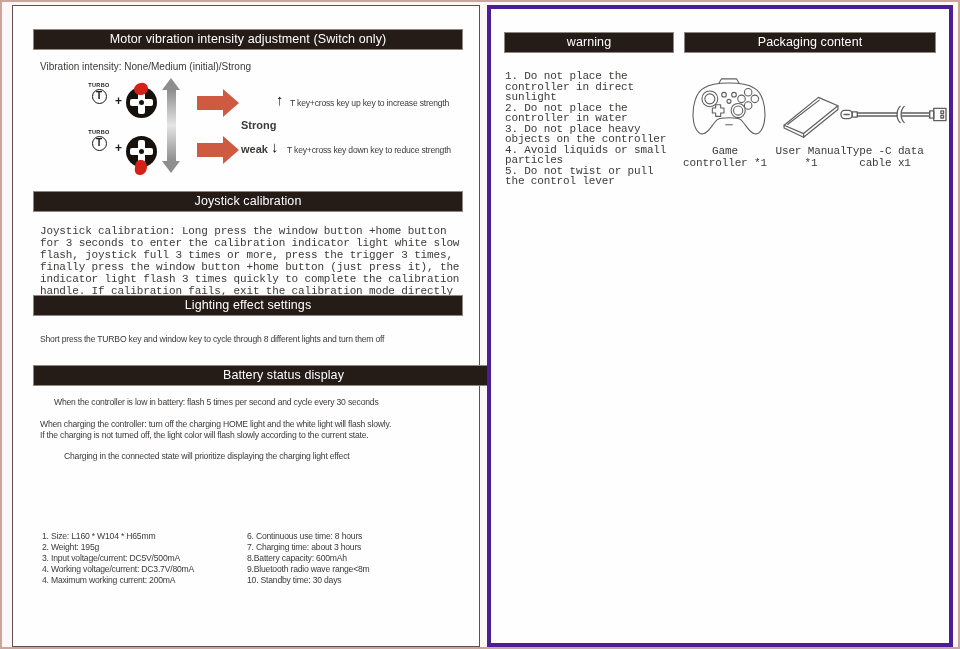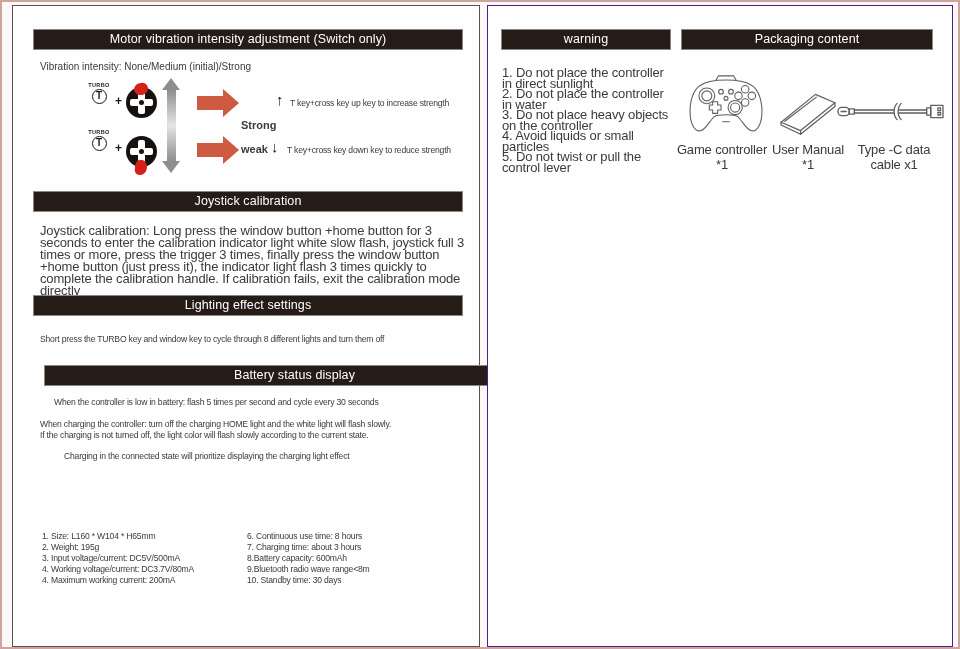--- a/index.html
+++ b/index.html
@@ -1,28 +1,28 @@
 <!DOCTYPE html>
 <html><head>
 <meta charset="utf-8">
 <style>
   * { margin:0; padding:0; box-sizing:border-box; }
   body { font-family:"Liberation Sans", sans-serif; background:#ffffff; }
   #canvas { position:relative; width:960px; height:649px; background:#fbf8f7;
             border:2px solid #cba49b; overflow:hidden; }
   .page { position:absolute; background:#fefefe; }
   #left-page  { left:10px;  top:3px; width:468px; height:642px; border:1px solid #5b504e; }
-  #right-page { left:485px; top:3px; width:466px; height:642px; border:1px solid #4c1d95; }
+  #right-page { left:485px; top:3px; width:466px; height:642px; border:4px solid #4c1d95; }
 
   .hbar { position:absolute; height:21px; background:#251c18; border:1px solid #8d8782;
           color:#ffffff; font-weight:normal; font-size:12.5px; line-height:19px;
           text-align:center; letter-spacing:0.1px; }
   .txt  { position:absolute; color:#3d3a39; }
   .t10  { font-size:10px; }
-  .t9   { font-size:13px; letter-spacing:-0.15px; }
+  .t9   { font-size:11px; letter-spacing:-0.15px;font-family:Liberation Mono, monospace; }
   .t85  { font-size:8.6px; letter-spacing:-0.2px; white-space:nowrap; }
   .bold { font-weight:bold; }
 
   
   .turbo { position:absolute; width:28px; text-align:center; color:#1a1a1a; }
   .turbo .tlabel { font-size:5.5px; font-weight:bold; letter-spacing:0.4px; }
   .turbo .tcircle { margin:1px auto 0; width:15px; height:15px; border:1.7px solid #1a1a1a;
                     border-radius:50%; font-size:10px; font-weight:bold; line-height:12px; }
   .plus { position:absolute; font-size:12px; font-weight:bold; color:#1a1a1a; }
 
@@ -111,21 +111,21 @@
     <div class="txt bold" style="left:228px; top:137px; font-size:11px;">weak</div>
     <div class="karrow" style="left:258px; top:132px;">↓</div>
     <div class="txt t85" style="left:274px; top:139px;">T key+cross key down key to reduce strength</div>
 
     <div class="hbar" style="left:20px; top:185px; width:430px;">Joystick calibration</div>
     <div class="txt t9" style="left:27px; top:219px; width:426px; line-height:12px;">Joystick calibration: Long press the window button +home button for 3 seconds to enter the calibration indicator light white slow flash, joystick full 3 times or more, press the trigger 3 times, finally press the window button +home button (just press it), the indicator light flash 3 times quickly to complete the calibration handle. If calibration fails, exit the calibration mode directly</div>
 
     <div class="hbar" style="left:20px; top:289px; width:430px;">Lighting effect settings</div>
     <div class="txt t85" style="left:27px; top:328px;">Short press the TURBO key and window key to cycle through 8 different lights and turn them off</div>
 
-    <div class="hbar" style="left:20px; top:359px; width:501px;margin-left:11px;">Battery status display</div>
+    <div class="hbar" style="left:20px; top:359px; width:501px;">Battery status display</div>
     <div class="txt t85" style="left:41px; top:391px;">When the controller is low in battery: flash 5 times per second and cycle every 30 seconds</div>
     <div class="txt t85" style="left:27px; top:413px;">When charging the controller: turn off the charging HOME light and the white light will flash slowly.</div>
     <div class="txt t85" style="left:27px; top:424px;">If the charging is not turned off, the light color will flash slowly according to the current state.</div>
     <div class="txt t85" style="left:27px; top:445px;margin-left:24px;">Charging in the connected state will prioritize displaying the charging light effect</div>
 
     <div class="txt t85" style="left:29px; top:525px;">1. Size: L160 * W104 * H65mm</div>
     <div class="txt t85" style="left:29px; top:536px;">2. Weight: 195g</div>
     <div class="txt t85" style="left:29px; top:547px;">3. Input voltage/current: DC5V/500mA</div>
     <div class="txt t85" style="left:29px; top:558px;">4. Working voltage/current: DC3.7V/80mA</div>
     <div class="txt t85" style="left:29px; top:569px;">4. Maximum working current: 200mA</div>
@@ -182,16 +182,16 @@
       <path d="M59,5 C55,9 55,17 59,21 M63,5 C59,9 59,17 63,21"></path>
       <path d="M61,11.5 H88 M61,14.5 H88"></path>
       <rect x="88" y="9.5" width="4" height="7"></rect>
       <rect x="92" y="7" width="12" height="12"></rect>
       <rect x="99" y="9.5" width="2.6" height="2.6"></rect>
       <rect x="99" y="13.8" width="2.6" height="2.6"></rect>
     </svg>
 
     <div class="txt t9" style="left:188px; top:136px; width:92px; text-align:center;">Game controller *1</div>
     <div class="txt t9" style="left:282px; top:136px; width:76px; text-align:center;">User Manual *1</div>
-    <div class="txt t9" style="left:356px; top:136px; width:100px; text-align:center;">Type -C data cable x1</div>
+    <div class="txt t9" style="left:344px; top:136px; width:100px; text-align:center;">Type -C data cable x1</div>
   </div>
 
 </div>
 
 </body></html>

